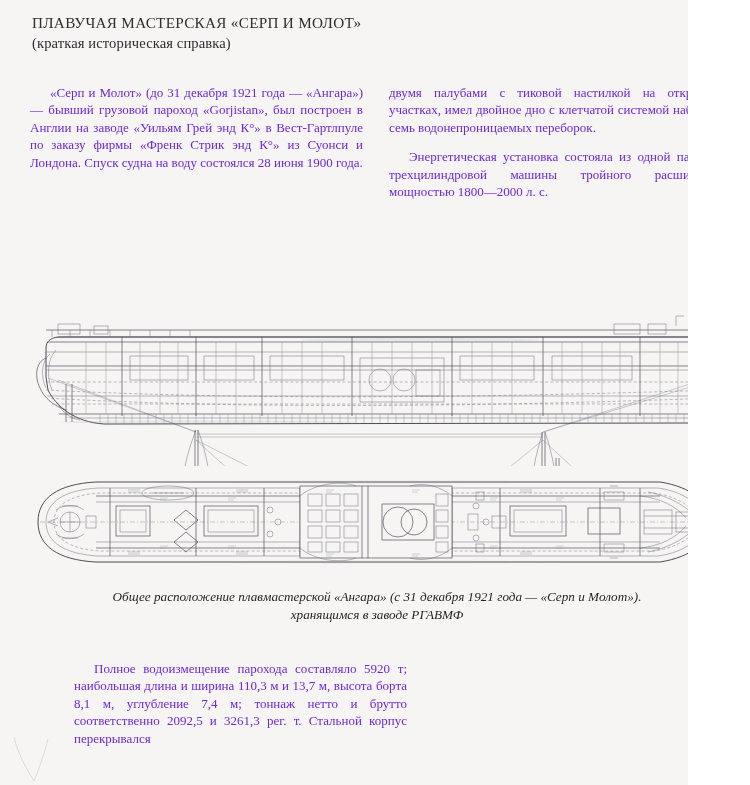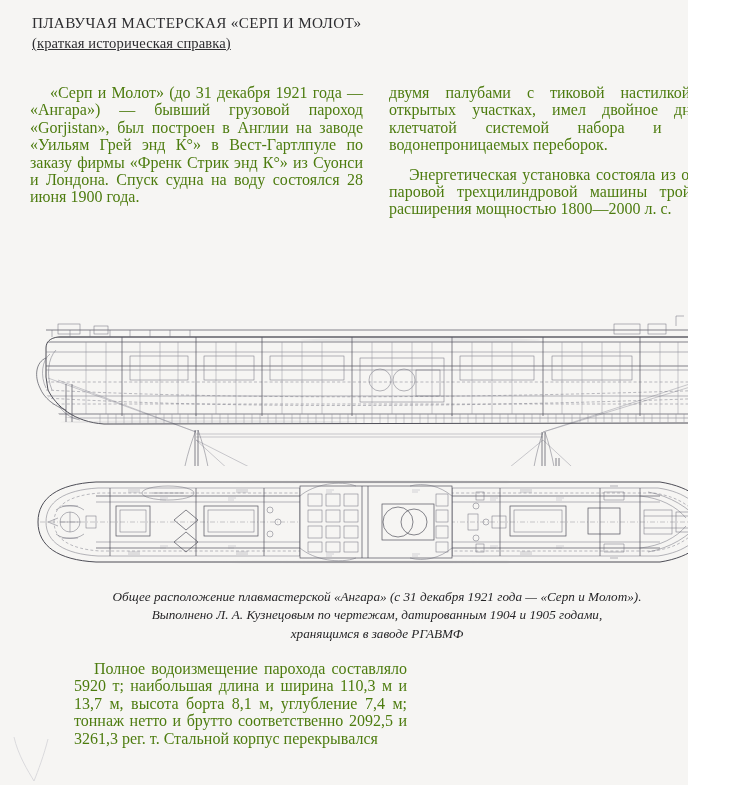--- a/index.html
+++ b/index.html
@@ -34,38 +34,37 @@
     white-space: nowrap;
     font-weight: 400;
   }
   .doc-subtitle {
     font-size: 14.6px;
     line-height: 20px;
     letter-spacing: 0.1px;
     color: #2e2e31;
     white-space: nowrap;
     font-weight: 400;
-    text-decoration: underline;
   }
 
   
   .columns {
     position: absolute;
     display: flex;
     gap: 26px;
   }
   .columns.top { left: 30px; top: 84px; width: 692px; }
   .columns.bottom { left: 30px; top: 660px; width: 692px; margin-left: 44px; }
   .col {
     width: 333px;
-    font-size: 16px;
+    font-size: 13px;
     line-height: 17.4px;
     text-align: justify;
     text-justify: inter-word;
-    color: #4d7c0f;
+    color: #6d28d9;
     hyphens: manual;
   }
   .col p {
     margin: 0;
   }
   .col p + p {
     margin-top: 12px;
   }
   .col p.indent {
     text-indent: 20px;
@@ -535,21 +534,20 @@
 
       <g class="smudge" opacity=".14">
         <ellipse cx="380" cy="16" rx="180" ry="1.6"></ellipse>
         <ellipse cx="380" cy="96" rx="180" ry="1.6"></ellipse>
       </g>
     </svg>
   </div>
 
   <div class="caption">
     <span>Общее расположение плавмастерской «Ангара» (с 31 декабря 1921 года — «Серп и Молот»).</span>
-    <span>Выполнено Л. А. Кузнецовым по чертежам, датированным 1904 и 1905 годами,</span>
     <span>хранящимся в заводе РГАВМФ</span>
   </div>
 
   <div class="columns bottom">
     <div class="col">
       <p class="indent">Полное водоизмещение парохода составляло 5920 т; наибольшая длина и ширина 110,3 м и 13,7 м, высота борта 8,1 м, углубление 7,4 м; тоннаж нетто и брутто соответственно 2092,5 и 3261,3 рег. т. Стальной корпус перекрывался</p>
     </div>
   </div>
 
   <div class="artifact">

